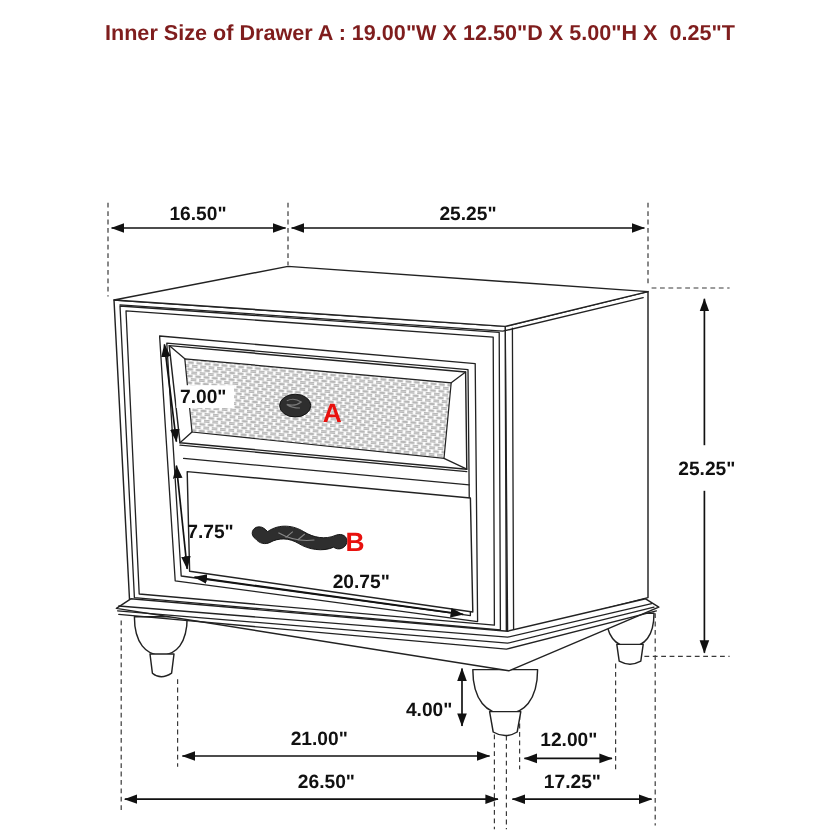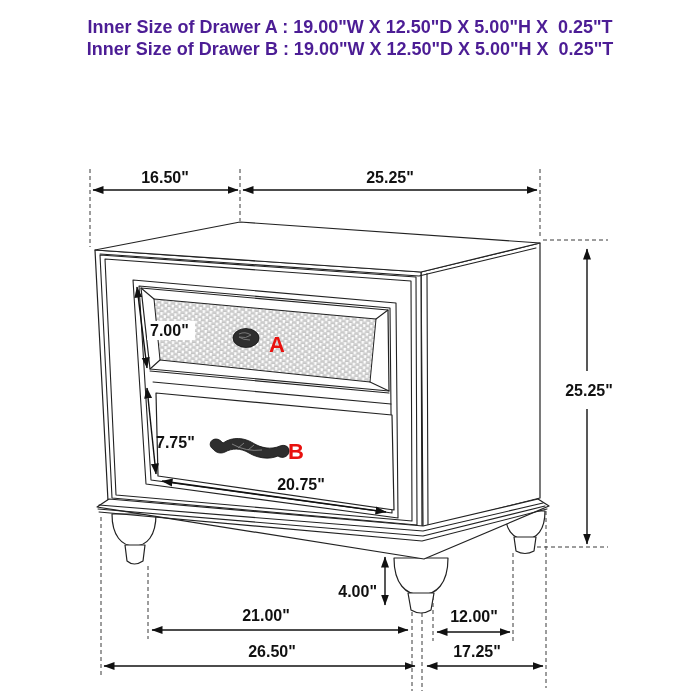--- a/index.html
+++ b/index.html
@@ -1,36 +1,35 @@
 <!DOCTYPE html>
 <html><head>
 <meta charset="utf-8">
 <style>
   html,body{margin:0;padding:0;background:#fff;}
   .canvas{position:relative;width:700px;height:700px;background:#fff;overflow:hidden;
           font-family:"Liberation Sans",sans-serif;}
   .hdr{position:absolute;left:0;width:700px;text-align:center;font-weight:bold;
-       font-size:18px;line-height:21px;color:#4c1d95;white-space:pre;}
+       font-size:18px;line-height:21px;color:#7f1d1d;white-space:pre;}
   .hdr1{top:17px;} .hdr2{top:39px;}
   svg{position:absolute;left:0;top:0;}
   .dimlab{font-family:"Liberation Sans",sans-serif;font-weight:bold;font-size:16px;fill:#111;}
   .redlab{font-family:"Liberation Sans",sans-serif;font-weight:bold;font-size:22px;}
   .furn{stroke:#222;stroke-width:1.2;fill:#fff;stroke-linejoin:round;stroke-linecap:round;}
   .furnln{stroke:#222;stroke-width:1.1;fill:none;stroke-linejoin:round;stroke-linecap:round;}
   .dimln{stroke:#111;stroke-width:1.4;fill:none;}
   .extln{stroke:#3a3a3a;stroke-width:1;fill:none;stroke-dasharray:4 3;}
   .dark{fill:#2e2e2e;stroke:#111;stroke-width:0.8;}
 </style>
 </head>
 <body>
 
 <div class="canvas">
 
   <div class="hdr hdr1">Inner Size of Drawer A : 19.00"W X 12.50"D X 5.00"H X  0.25"T</div>
-  <div class="hdr hdr2">Inner Size of Drawer B : 19.00"W X 12.50"D X 5.00"H X  0.25"T</div>
 
   <svg width="700" height="700" viewBox="0 0 700 700">
     <defs>
       <marker id="arr" markerWidth="12" markerHeight="10" refX="10.5" refY="4.5" orient="auto-start-reverse" markerUnits="userSpaceOnUse">
         <path d="M0,0.5 L11,4.5 L0,8.5 Z" fill="#111"></path>
       </marker>
       <pattern id="canePat" width="7" height="5.6" patternUnits="userSpaceOnUse" patternTransform="rotate(5)">
         <rect width="7" height="5.6" fill="#ffffff"></rect>
         <path d="M0.4,0.9 H5.2 M0.4,2.1 H5.2" stroke="#a0a0a0" stroke-width="0.8" fill="none"></path>
         <path d="M3.9,3.7 H8.7 M3.9,4.9 H8.7 M-3.1,3.7 H1.7 M-3.1,4.9 H1.7" stroke="#a0a0a0" stroke-width="0.8" fill="none"></path>

